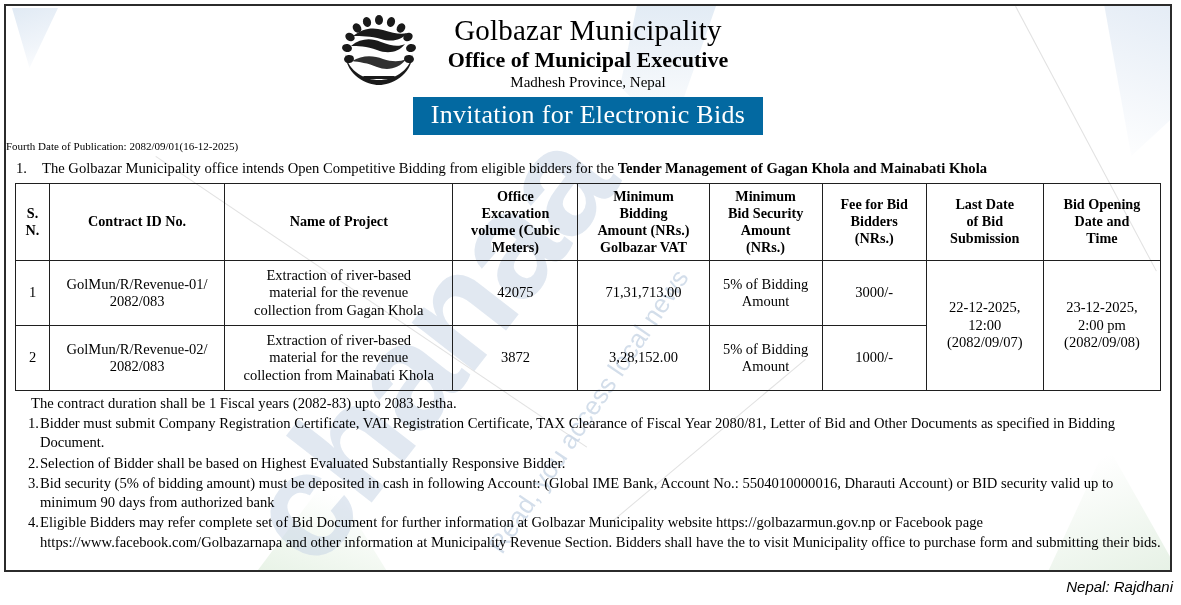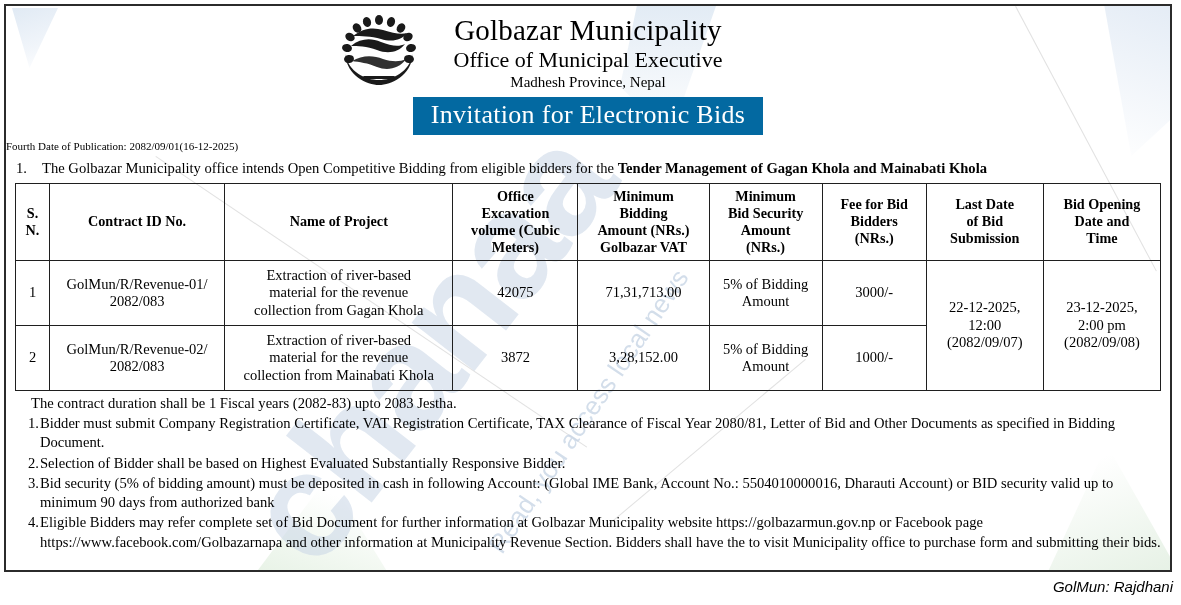--- a/index.html
+++ b/index.html
@@ -125,21 +125,21 @@
     height: 74px;
   }
   .org-name {
     font-size: 29px;
     font-weight: 400;
     line-height: 1.08;
     letter-spacing: .2px;
   }
   .org-office {
     font-size: 22px;
-    font-weight: 400;
+    font-weight: 700;
     line-height: 1.2;
     margin-top: 1px;
   }
   .org-addr1 {
     font-size: 15px;
     line-height: 1.18;
     margin-top: 2px;
   }
   .org-addr2 {
     font-size: 15px;
@@ -439,14 +439,14 @@
         </li>
         <li>
           <span class="num">4.</span>
           <span class="txt">Eligible Bidders may refer complete set of Bid Document for further information at Golbazar Municipality website  https://golbazarmun.gov.np or Facebook page https://www.facebook.com/Golbazarnapa and other information at Municipality Revenue Section. Bidders shall have the to visit Municipality office to purchase form and  submitting their bids.</span>
         </li>
       </ol>
 
     </div>
   </div>
 
-  <div class="source">GolMun: Rajdhani</div>
+  <div class="source">Nepal: Rajdhani</div>
 </div>
 
 </body></html>

